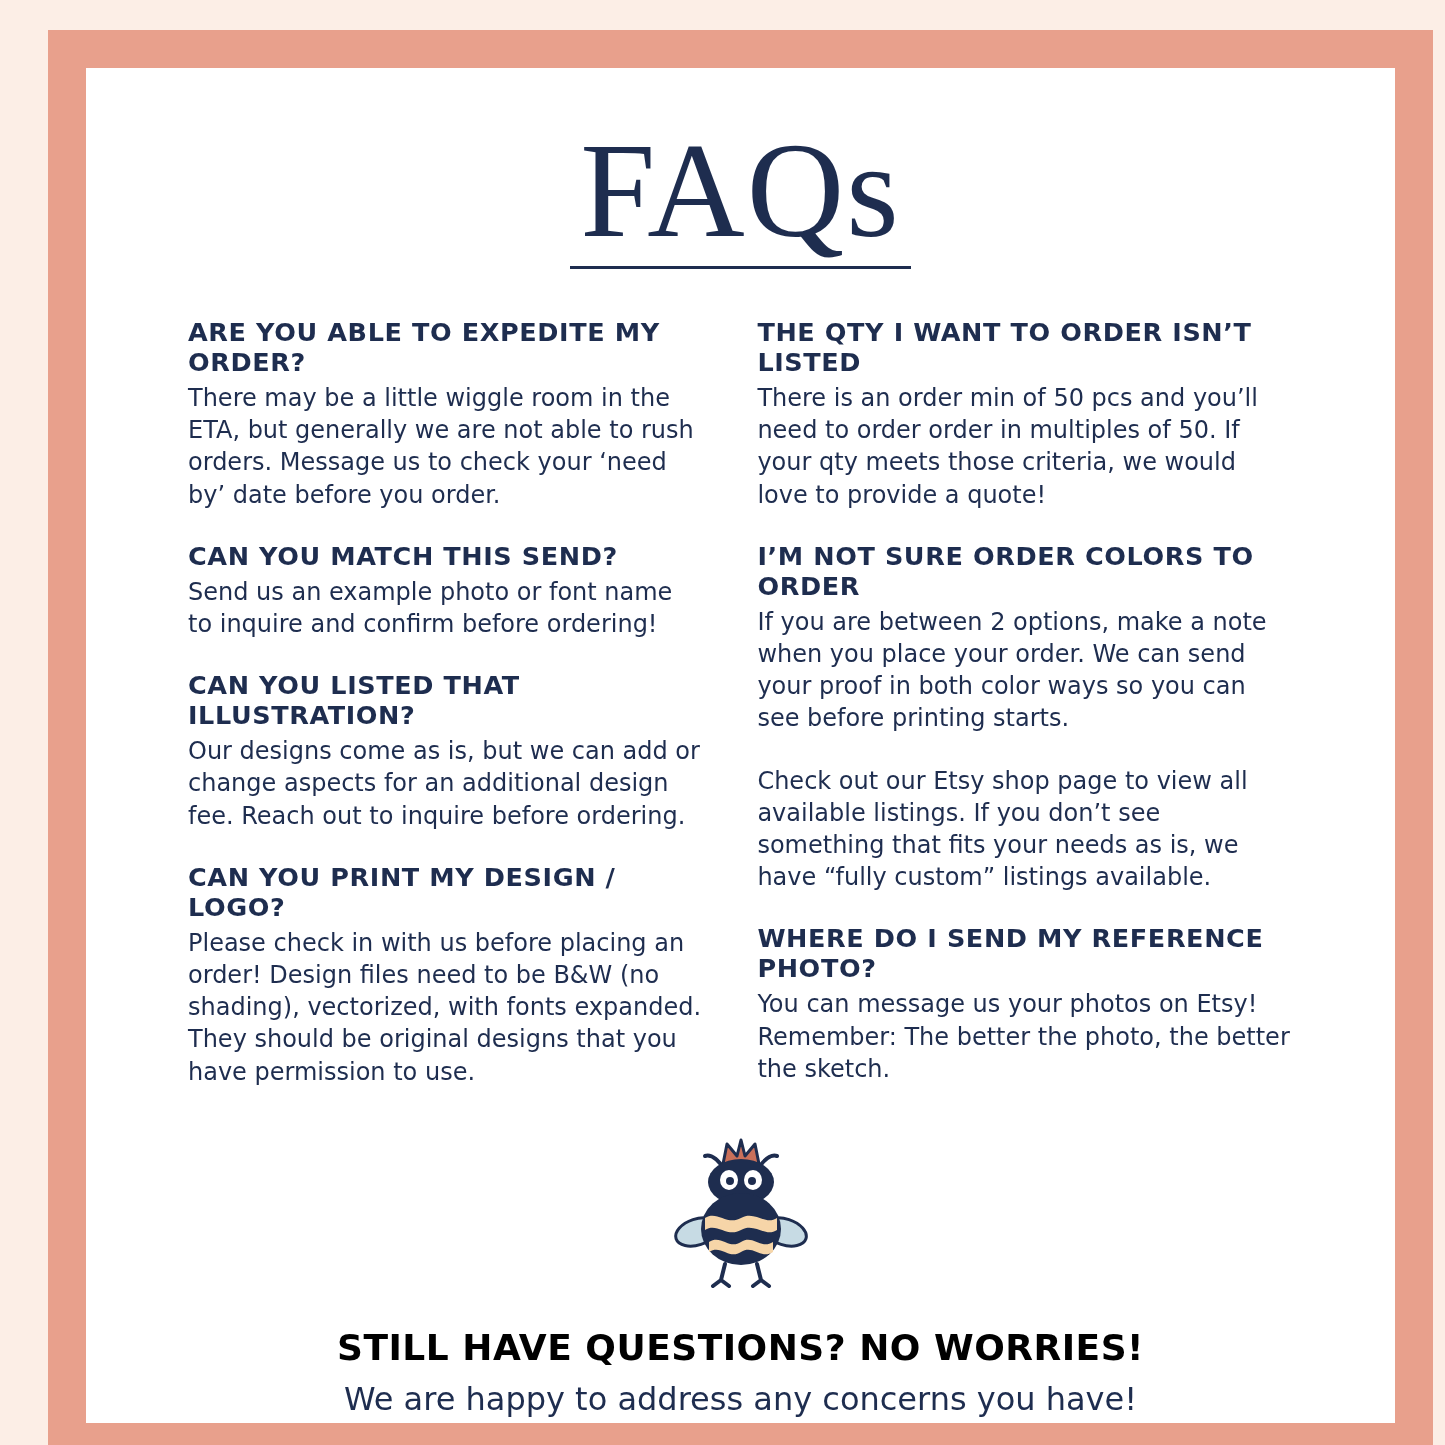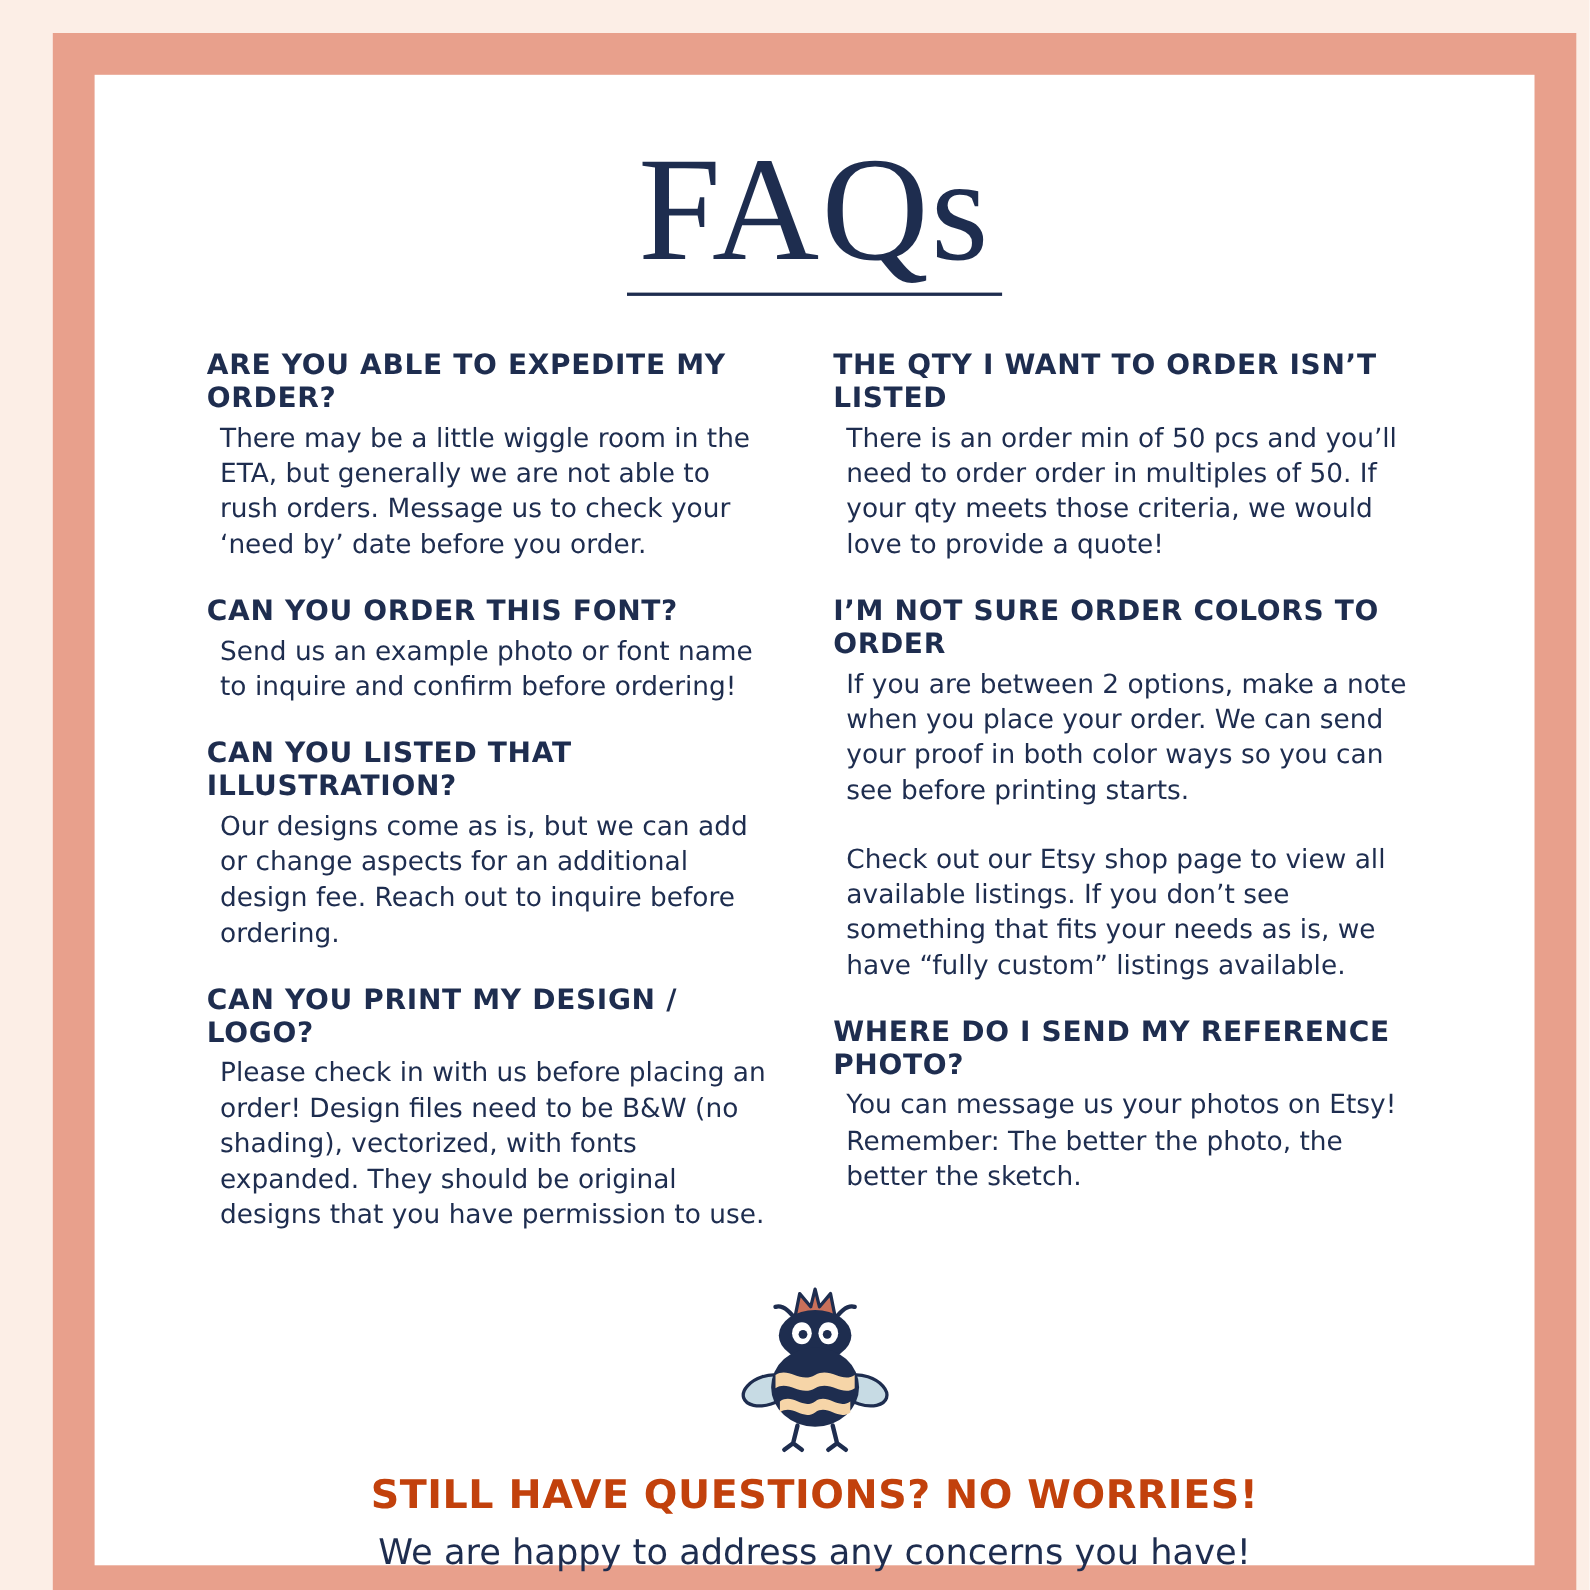--- a/index.html
+++ b/index.html
@@ -68,38 +68,38 @@
     letter-spacing: 0.6px;
     line-height: 1.18;
     margin-bottom: 5px;
   }
   .faq-a {
     font-family: "DejaVu Sans", sans-serif;
     font-size: 24px;
     color: #1e2d4f;
     line-height: 1.34;
     font-weight: 400;
-    margin-left: 12px;
   }
   .bee-wrap {
     text-align: center;
     margin-top: 4px;
     height: 185px;
   }
   .footer {
     text-align: center;
     padding: 0 40px;
   }
   .footer-head {
     font-family: "DejaVu Sans", sans-serif;
     font-size: 36px;
     font-weight: bold;
-    color: #c2410c;
+    color: #000000;
     letter-spacing: 0.5px;
     margin-bottom: 10px;
+    margin-top: 20px;
   }
   .footer-line {
     font-family: "DejaVu Sans", sans-serif;
     font-size: 32px;
     color: #1e2d4f;
     line-height: 1.35;
   }
 </style>
 </head>
 <body>
@@ -112,21 +112,21 @@
     </div>
 
     <div class="columns">
 
       <div class="col col-left">
         <div class="faq">
           <div class="faq-q">ARE YOU ABLE TO EXPEDITE MY ORDER?</div>
           <div class="faq-a">There may be a little wiggle room in the ETA, but generally we are not able to rush orders. Message us to check your ‘need by’ date before you order.</div>
         </div>
         <div class="faq">
-          <div class="faq-q">CAN YOU ORDER THIS FONT?</div>
+          <div class="faq-q">CAN YOU MATCH THIS SEND?</div>
           <div class="faq-a">Send us an example photo or font name to inquire and confirm before ordering!</div>
         </div>
         <div class="faq">
           <div class="faq-q">CAN YOU LISTED THAT ILLUSTRATION?</div>
           <div class="faq-a">Our designs come as is, but we can add or change aspects for an additional design fee. Reach out to inquire before ordering.</div>
         </div>
         <div class="faq">
           <div class="faq-q">CAN YOU PRINT MY DESIGN / LOGO?</div>
           <div class="faq-a">Please check in with us before placing an order! Design files need to be B&amp;W (no shading), vectorized, with fonts expanded. They should be original designs that you have permission to use.</div>
         </div>

